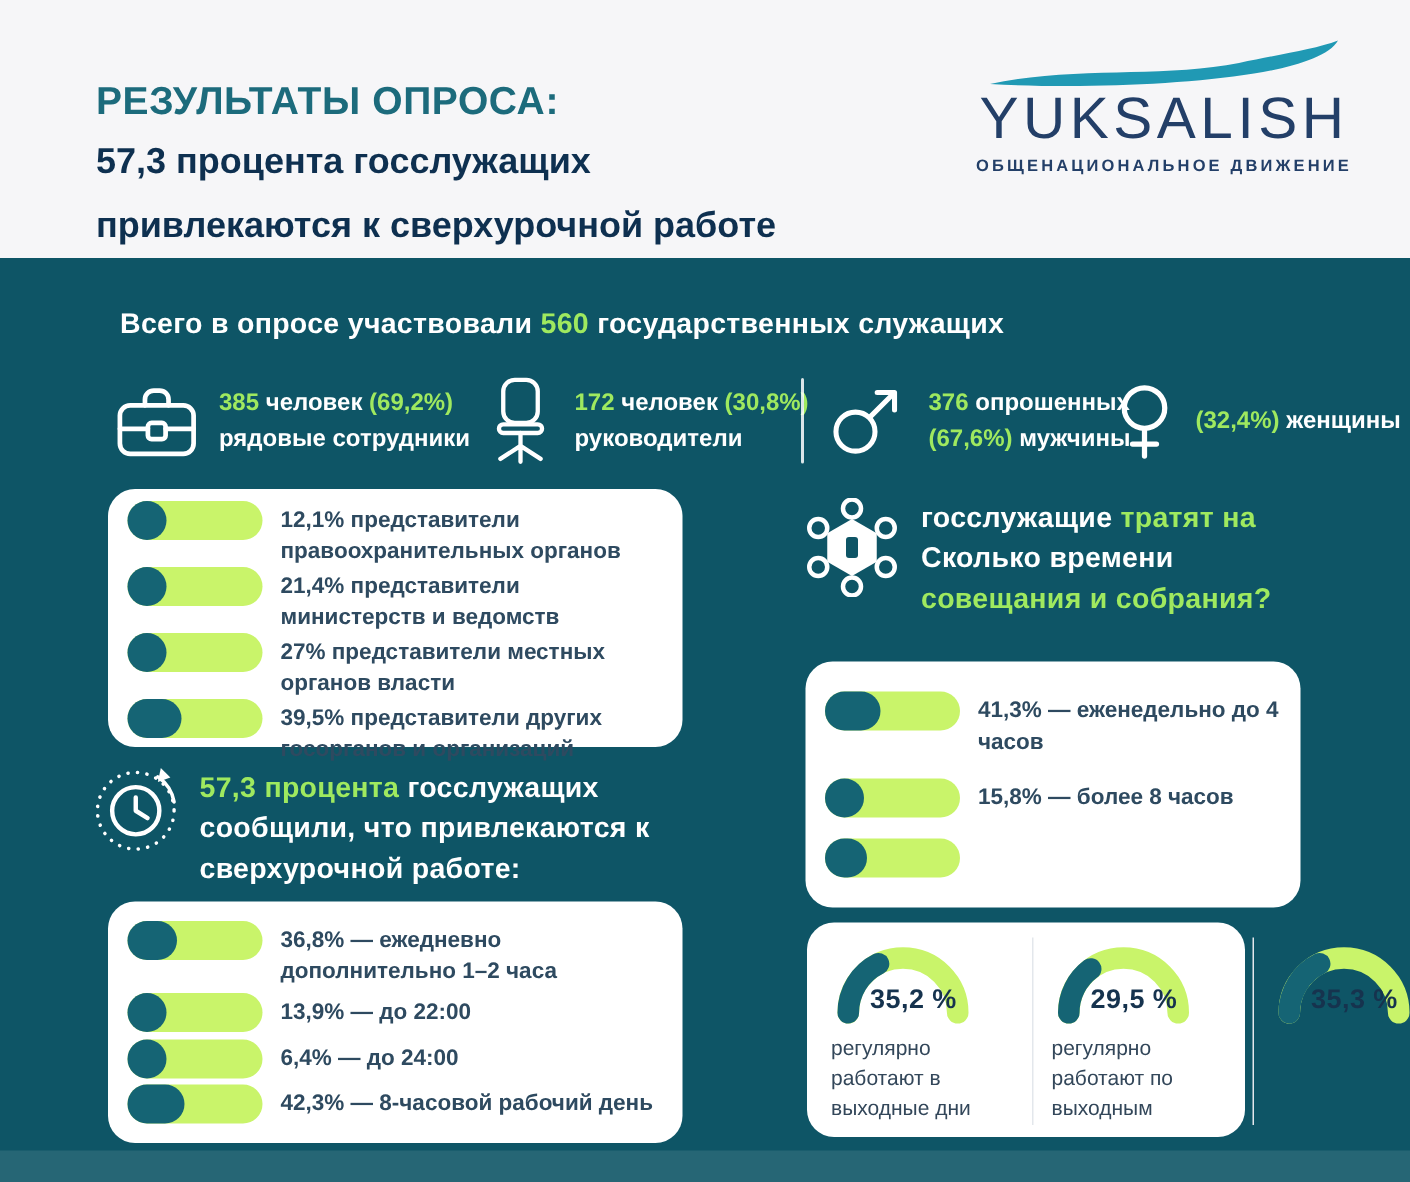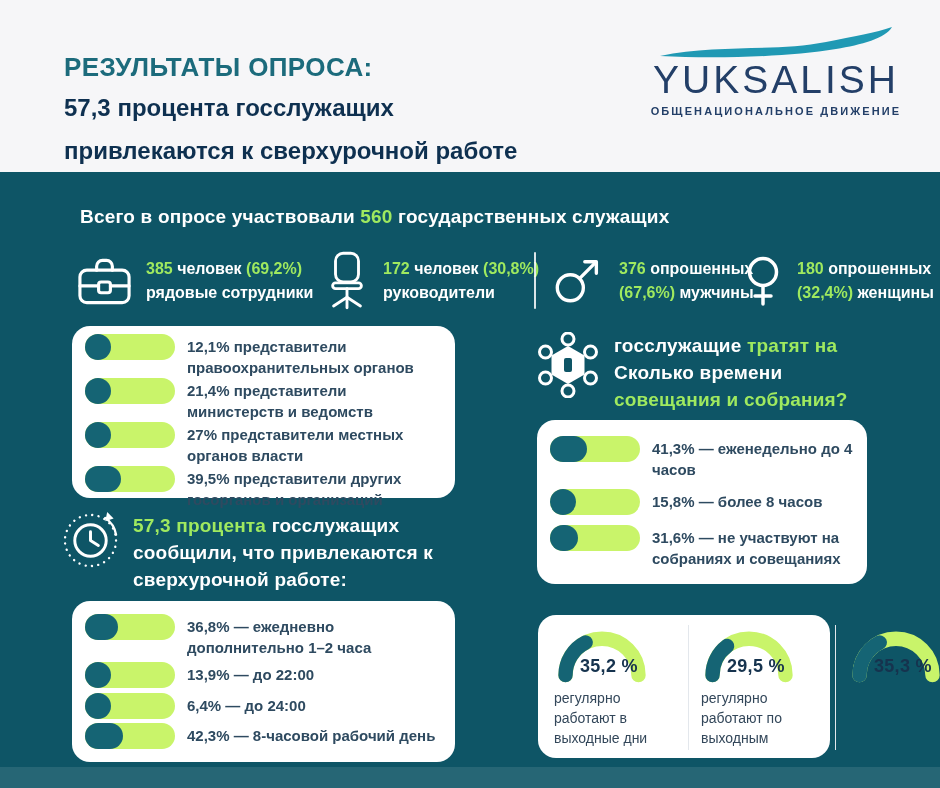--- a/index.html
+++ b/index.html
@@ -19,21 +19,21 @@
   
   .intro{position:absolute;left:80px;top:206px;font-size:19px;font-weight:bold;color:#fff;letter-spacing:.2px;}
   .hl{color:var(--green_text,#9fe95f);}
   .stat{position:absolute;top:250px;height:62px;display:flex;align-items:center;gap:13px;}
   .stat-text{font-size:16px;font-weight:bold;color:#fff;line-height:24px;}
   .vdivider{position:absolute;left:534px;top:252px;width:2px;height:57px;background:rgba(255,255,255,.85);border-radius:1px;}
   
   .card{position:absolute;background:var(--card_bg,#fff);border-radius:18px;box-sizing:border-box;}
   .barcard{display:flex;flex-direction:column;justify-content:space-evenly;}
   #card1{left:72px;top:326px;width:383px;height:172px;padding:8px 16px 8px 13px;}
-  #card2{left:537px;top:420px;width:330px;height:164px;padding:6px 14px 6px 13px;}
+  #card2{left:537px;top:441px;width:330px;height:164px;padding:6px 14px 6px 13px;}
   #card3{left:72px;top:601px;width:383px;height:161px;padding:8px 16px 8px 13px;}
   .brow{display:flex;gap:12px;align-items:flex-start;}
   .bar{width:90px;height:26px;flex:none;border-radius:13px;background:var(--lime,#c9f46a);position:relative;margin-top:0px;}
   .bar i{position:absolute;left:0;top:0;height:26px;border-radius:13px;background:var(--dark_fill,#156474);}
   .blabel{font-size:15px;font-weight:bold;color:var(--card_text,#2e4a60);line-height:21px;padding-top:2px;}
   
   .sec-head{position:absolute;display:flex;gap:14px;align-items:flex-start;}
   #head-meetings{left:536px;top:332px;}
   #head-overtime{left:62px;top:512px;}
   .sec-head .lines{font-size:19px;font-weight:bold;color:#fff;line-height:27px;letter-spacing:.2px;}
@@ -117,21 +117,20 @@
 
   <div class="stat" style="left:742px">
     <svg width="42" height="56" viewBox="0 0 40 56">
       <g fill="none" stroke="#fff" stroke-width="3.5" stroke-linejoin="round" stroke-linecap="round">
         <circle cx="20" cy="19" r="13.5"></circle>
         <path d="M20,33 V51"></path>
         <path d="M12,43 H28"></path>
       </g>
     </svg>
     <div class="stat-text">
-      <div><span class="hl">180</span><span> опрошенных</span></div>
       <div><span class="hl">(32,4%)</span><span> женщины</span></div>
     </div>
   </div>
 
   <div class="card barcard" id="card1">
       <div class="brow">
         <div class="bar">
           <i style="width: 26px;"></i>
         </div>
         <div class="blabel">12,1% представители правоохранительных органов</div>
@@ -186,21 +185,20 @@
       <div class="brow">
         <div class="bar">
           <i style="width: 26px;"></i>
         </div>
         <div class="blabel">15,8% — более 8 часов</div>
       </div>
       <div class="brow">
         <div class="bar">
           <i style="width: 28.44px;"></i>
         </div>
-        <div class="blabel">31,6% — не участвуют на собраниях и совещаниях</div>
       </div>
     </div>
 
   <div class="sec-head" id="head-overtime">
     <svg width="57" height="57" viewBox="0 0 58 58">
       <g fill="none" stroke="#fff" stroke-linecap="round">
         <circle cx="29" cy="29" r="26" stroke-width="2.4" stroke-dasharray="0.1 6.4"></circle>
         <path d="M44,6 a26,26 0 0 1 11,17" stroke-width="2.4"></path>
         <circle cx="29" cy="29" r="16" stroke-width="3"></circle>
         <path d="M29,20 v9 l8,5" stroke-width="3" stroke-linejoin="round"></path>

